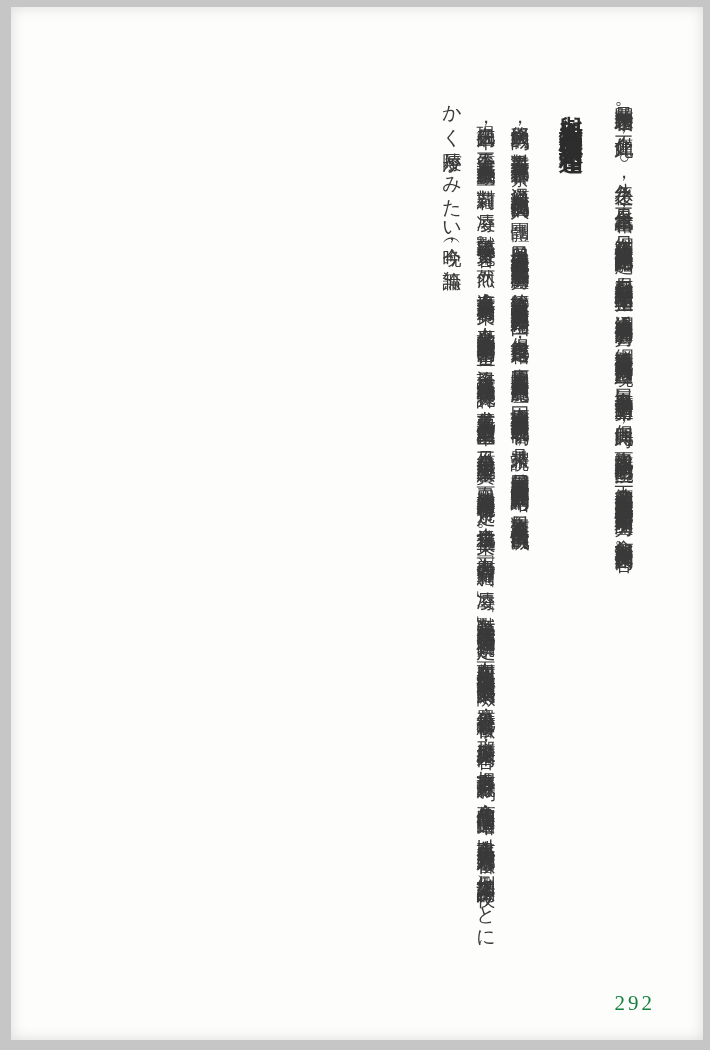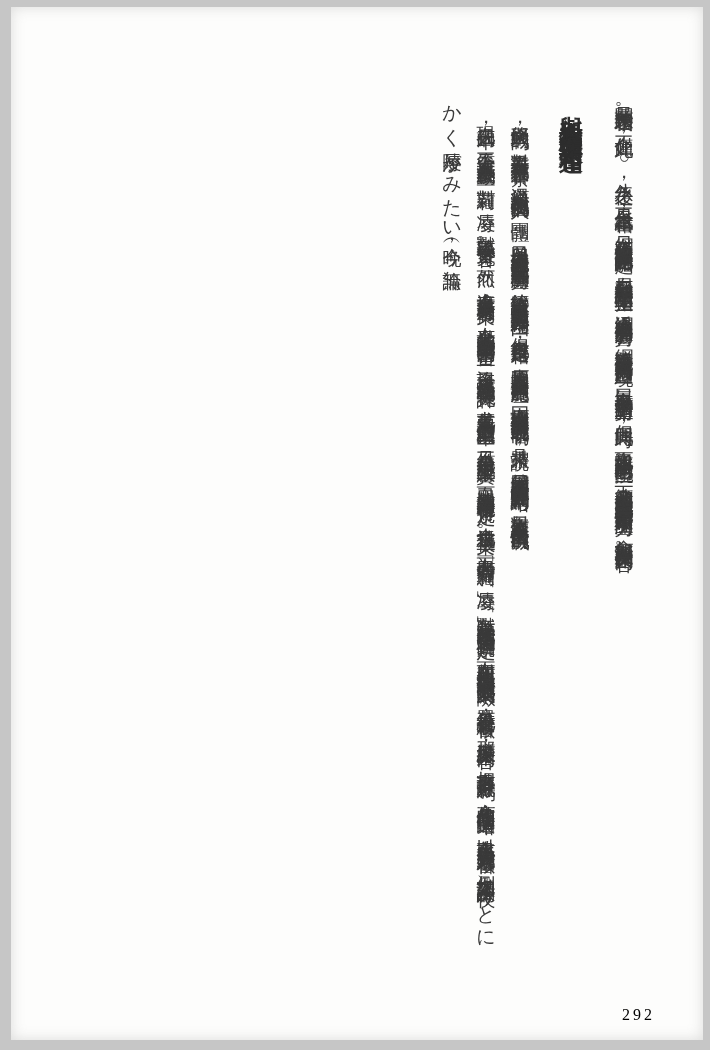--- a/index.html
+++ b/index.html
@@ -46,25 +46,25 @@
     font-size: 24px;
     font-weight: bold;
     color: #2d2d2d;
     letter-spacing: 4px;
     line-height: 40px;
     margin: 4px 16px 0 14px;
   }
   .page-number {
     position: absolute;
     right: 48px;
-    bottom: 16px;
+    bottom: 24px;
     writing-mode: horizontal-tb;
-    font-size: 16px;
+    font-size: 21px;
     letter-spacing: 3px;
-    color: #000000;
+    color: #15803d;
   }
 </style>
 </head>
 <body>
 
 <div class="page">
   <div class="vtext">
     <p class="para">量開始急速增長。不僅如此，○八年之後，不只是紙本書籍，只在網路上連載的漫畫服務也開始崛起，在貝殼機和智慧型手機上開疆拓土。透過網路無遠弗屆的影響力，網路漫畫服務成為有潛力跨越國境、一口氣在全世界傳播的新生力軍；但與此同時，也面臨了新修正概念的阻撓。下一節我們將要看看此國際化的猥褻概念和來自市場原理的壓力，會如何影響漫畫的創作內容。</p>
     <h2 class="section-heading">與新規制標準狹路相逢</h2>
     <p class="para indented">與修正的戰鬥，對手並不只有東京都和警察，還必須對抗嫉色如仇的個人、團體、以及與日本倫理觀迥異之外國文化等各式各樣的壓力。儘管許多修正規定表面上是以道德和人權為理由，但很多都只是藉口，真的原因其實是來自大客戶的施壓，因市場原理或營利目的而實施的表現管制。具體來說，就是因網路的普及而崛起的外資網購網站，對日本修正基準之毫不留情的挑戰。</p>

